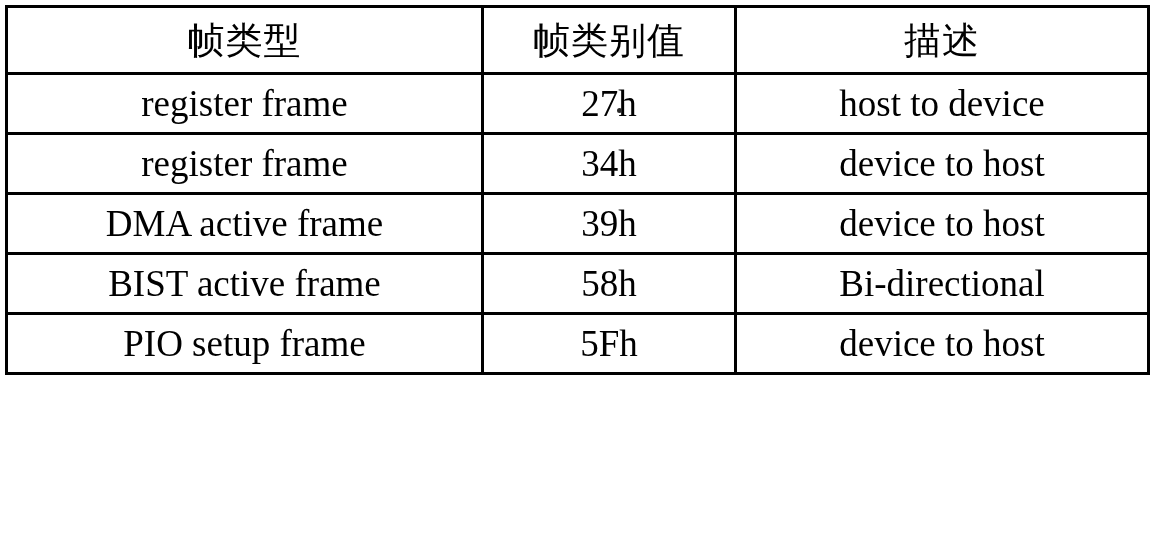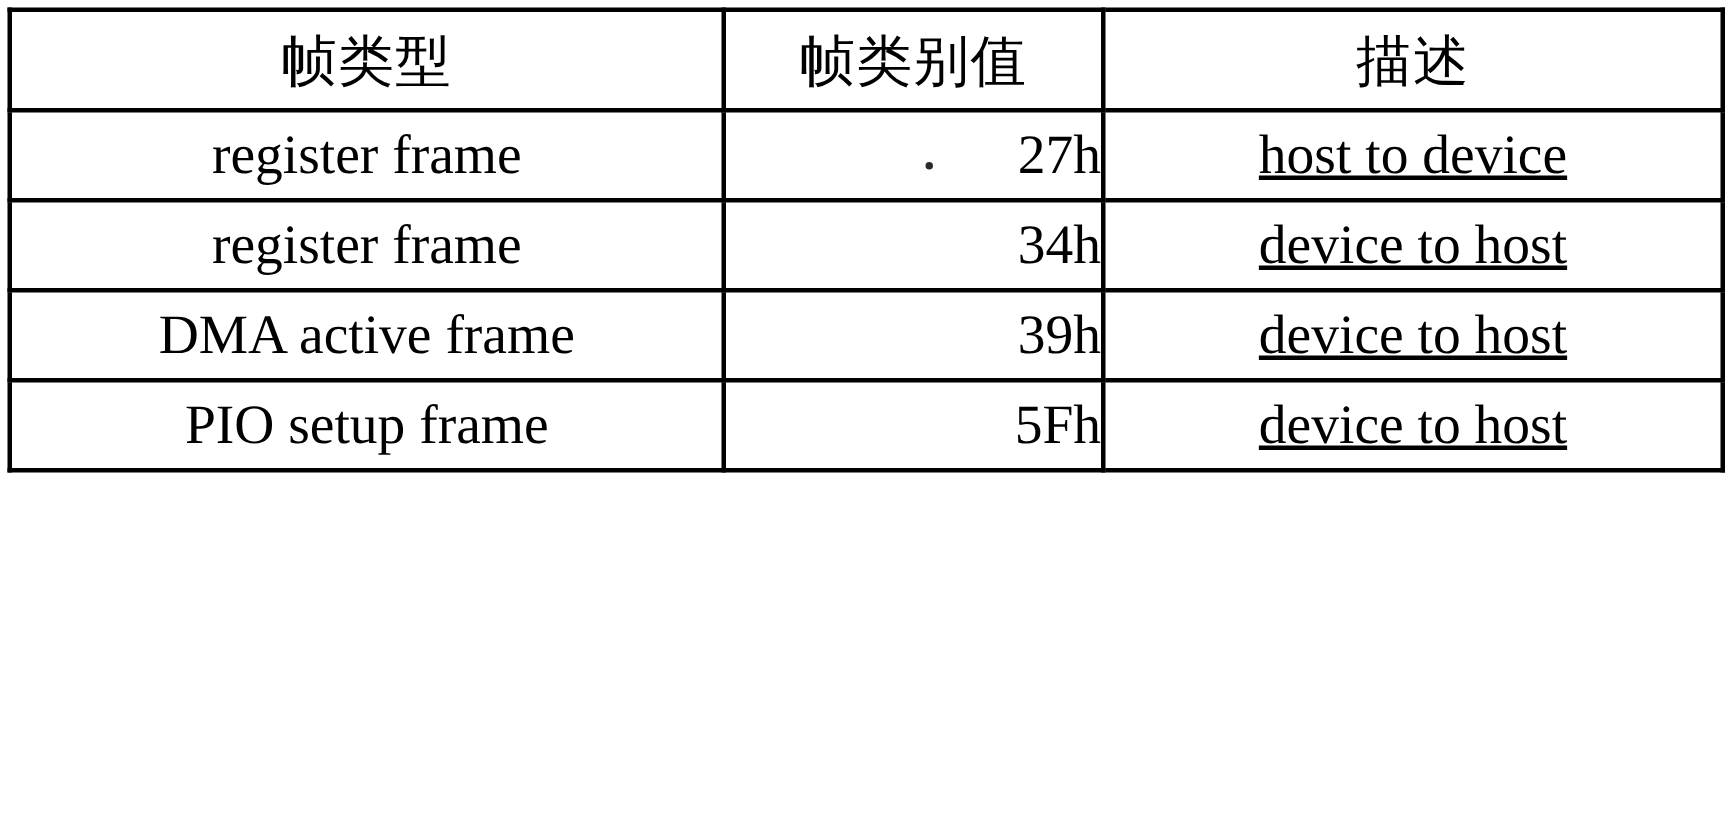--- a/index.html
+++ b/index.html
@@ -63,25 +63,23 @@
     height: 57px;
     font-size: 37px;
     line-height: 1.0;
   }
 
   tr.data-row td.cell-type {
     font-size: 37px;
   }
   tr.data-row td.cell-value {
     font-size: 37px;
-    text-align: right;
   }
   tr.data-row td.cell-desc {
     font-size: 37px;
-    text-decoration: underline;
   }
 
   
   .speck {
     position: absolute;
     left: 617px;
     top: 108px;
     width: 5px;
     height: 5px;
     background: #2a2a2a;
@@ -116,20 +114,25 @@
         <td class="cell-type">register frame</td>
         <td class="cell-value">34h</td>
         <td class="cell-desc">device to host</td>
       </tr>
       <tr class="data-row">
         <td class="cell-type">DMA active frame</td>
         <td class="cell-value">39h</td>
         <td class="cell-desc">device to host</td>
       </tr>
       <tr class="data-row">
+        <td class="cell-type">BIST active frame</td>
+        <td class="cell-value">58h</td>
+        <td class="cell-desc">Bi-directional</td>
+      </tr>
+      <tr class="data-row">
         <td class="cell-type">PIO setup frame</td>
         <td class="cell-value">5Fh</td>
         <td class="cell-desc">device to host</td>
       </tr>
     </tbody>
   </table>
 
   <div class="speck"></div>
 
 </div>

